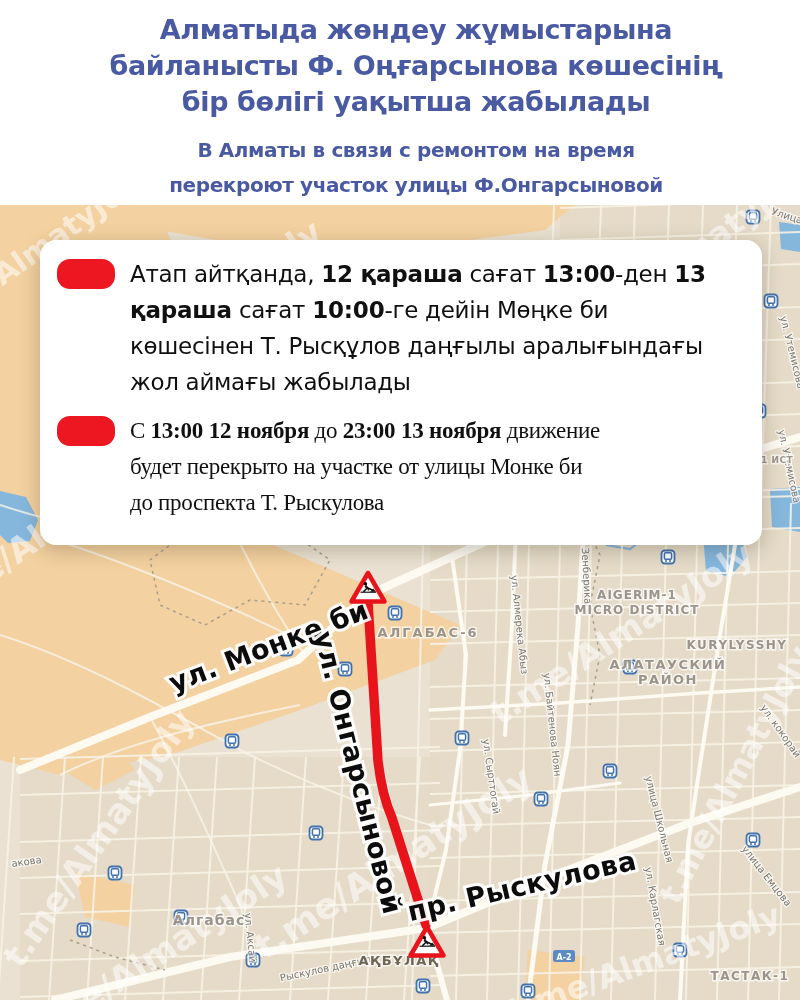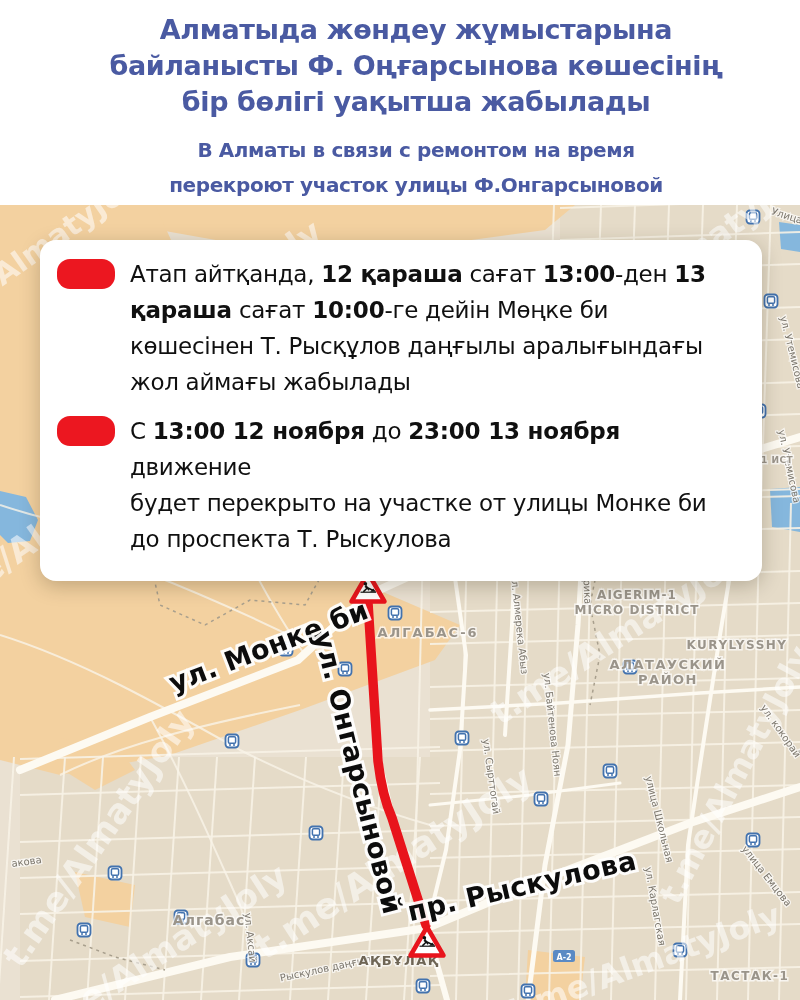--- a/index.html
+++ b/index.html
@@ -12,21 +12,21 @@
           color:var(--blue);white-space:pre-line;letter-spacing:-0.4px;}
   .hdr h2{margin:13px 10px 4px;font-size:20px;line-height:35px;font-weight:bold;
           color:var(--blue);white-space:pre-line;letter-spacing:-0.4px;}
   
   .map-wrap{position:absolute;top:205px;left:0;width:800px;height:795px;}
   .map-wrap svg{position:absolute;inset:0;display:block;}
   
   .card{position:absolute;left:40px;top:35px;width:722px;min-height:277px;background:#fff;
         border-radius:16px;box-shadow:0 5px 20px rgba(40,30,10,.25);padding:16px 16px 20px 17px;z-index:2;}
   .bullet{display:flex;align-items:flex-start;margin-bottom:13px;}
-  .bullet:last-child{margin-bottom:4px;}
+  .bullet:last-child{margin-bottom:4px;font-family:Liberation Serif, serif;}
   .pill{flex:none;width:58px;height:30px;border-radius:13px;background:var(--red);margin-top:3px;}
   .btxt{margin:0 0 0 15px;font-size:23px;line-height:36px;color:#101010;white-space:pre-wrap;
         letter-spacing:-0.3px;max-width:625px;}
   .btxt b{font-weight:bold;letter-spacing:-0.2px;}
 </style>
 </head>
 <body>
 
 <div class="poster">
   <div class="hdr">

